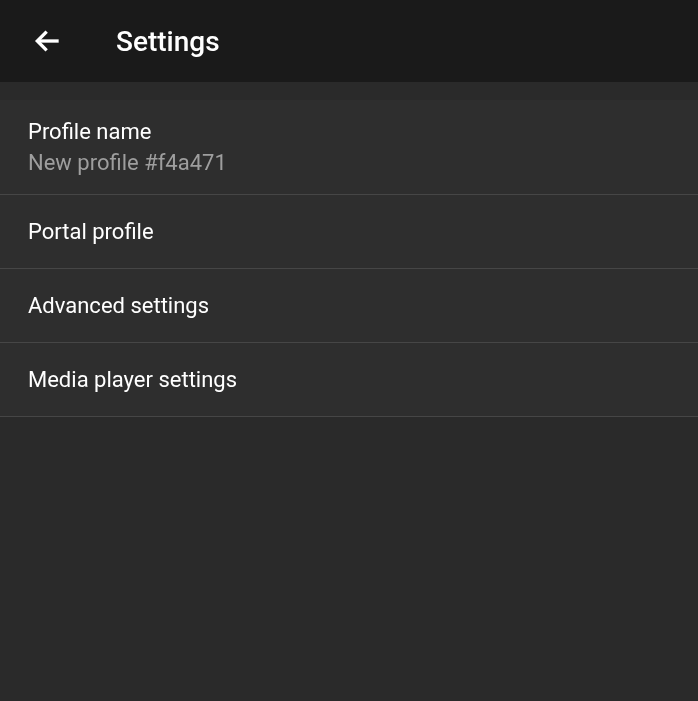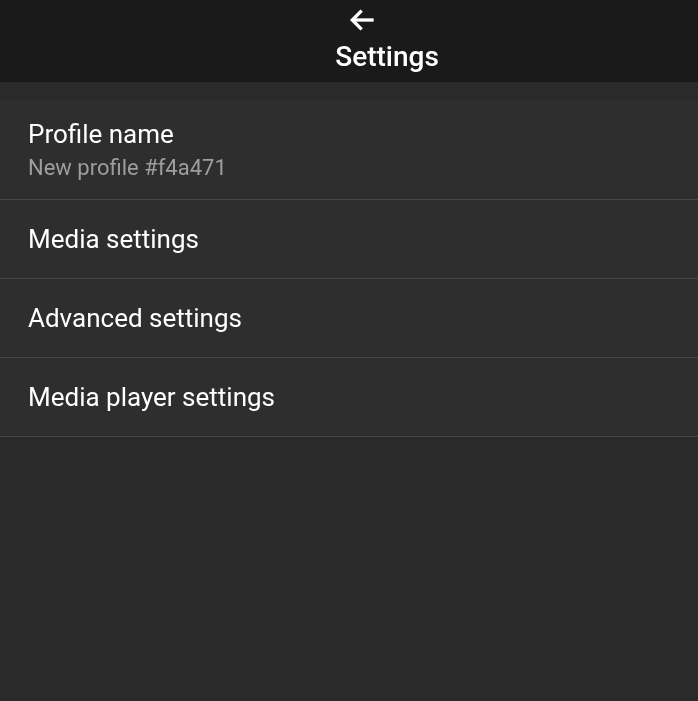--- a/index.html
+++ b/index.html
@@ -14,21 +14,20 @@
       font-family: Roboto, Arial, sans-serif;
       color: #ffffff;
       overflow: hidden;
     }
     .app-bar {
       display: flex;
       align-items: center;
       height: 82px;
       background: #1a1a1a;
       padding-left: 28px;
-      flex-direction: column;
     }
     .back-icon {
       display: flex;
       align-items: center;
       justify-content: center;
       width: 40px;
       height: 40px;
       cursor: pointer;
     }
     .back-icon svg {
@@ -48,21 +47,21 @@
       background: #2e2e2e;
       margin-top: 18px;
     }
     .list-item {
       padding: 19px 28px;
       border-bottom: 1px solid #464646;
       cursor: pointer;
       position: relative;
     }
     .list-item-title {
-      font-size: 26px;
+      font-size: 22px;
       color: #ffffff;
       font-weight: 400;
     }
     .list-item-subtitle {
       font-size: 22px;
       color: #9e9e9e;
       margin-top: 6px;
       font-weight: 400;
     }
     .list-item.single-line {
@@ -87,21 +86,21 @@
 </div>
 
 <div class="content">
 
   <div class="list-item">
     <div class="list-item-title">Profile name</div>
     <div class="list-item-subtitle">New profile #f4a471</div>
   </div>
 
   <div class="list-item single-line">
-    <div class="list-item-title">Media settings</div>
+    <div class="list-item-title">Portal profile</div>
   </div>
 
 
   <div class="list-item single-line">
     <div class="list-item-title">Advanced settings</div>
   </div>
 
   <div class="list-item single-line">
     <div class="list-item-title">Media player settings</div>
   </div>

